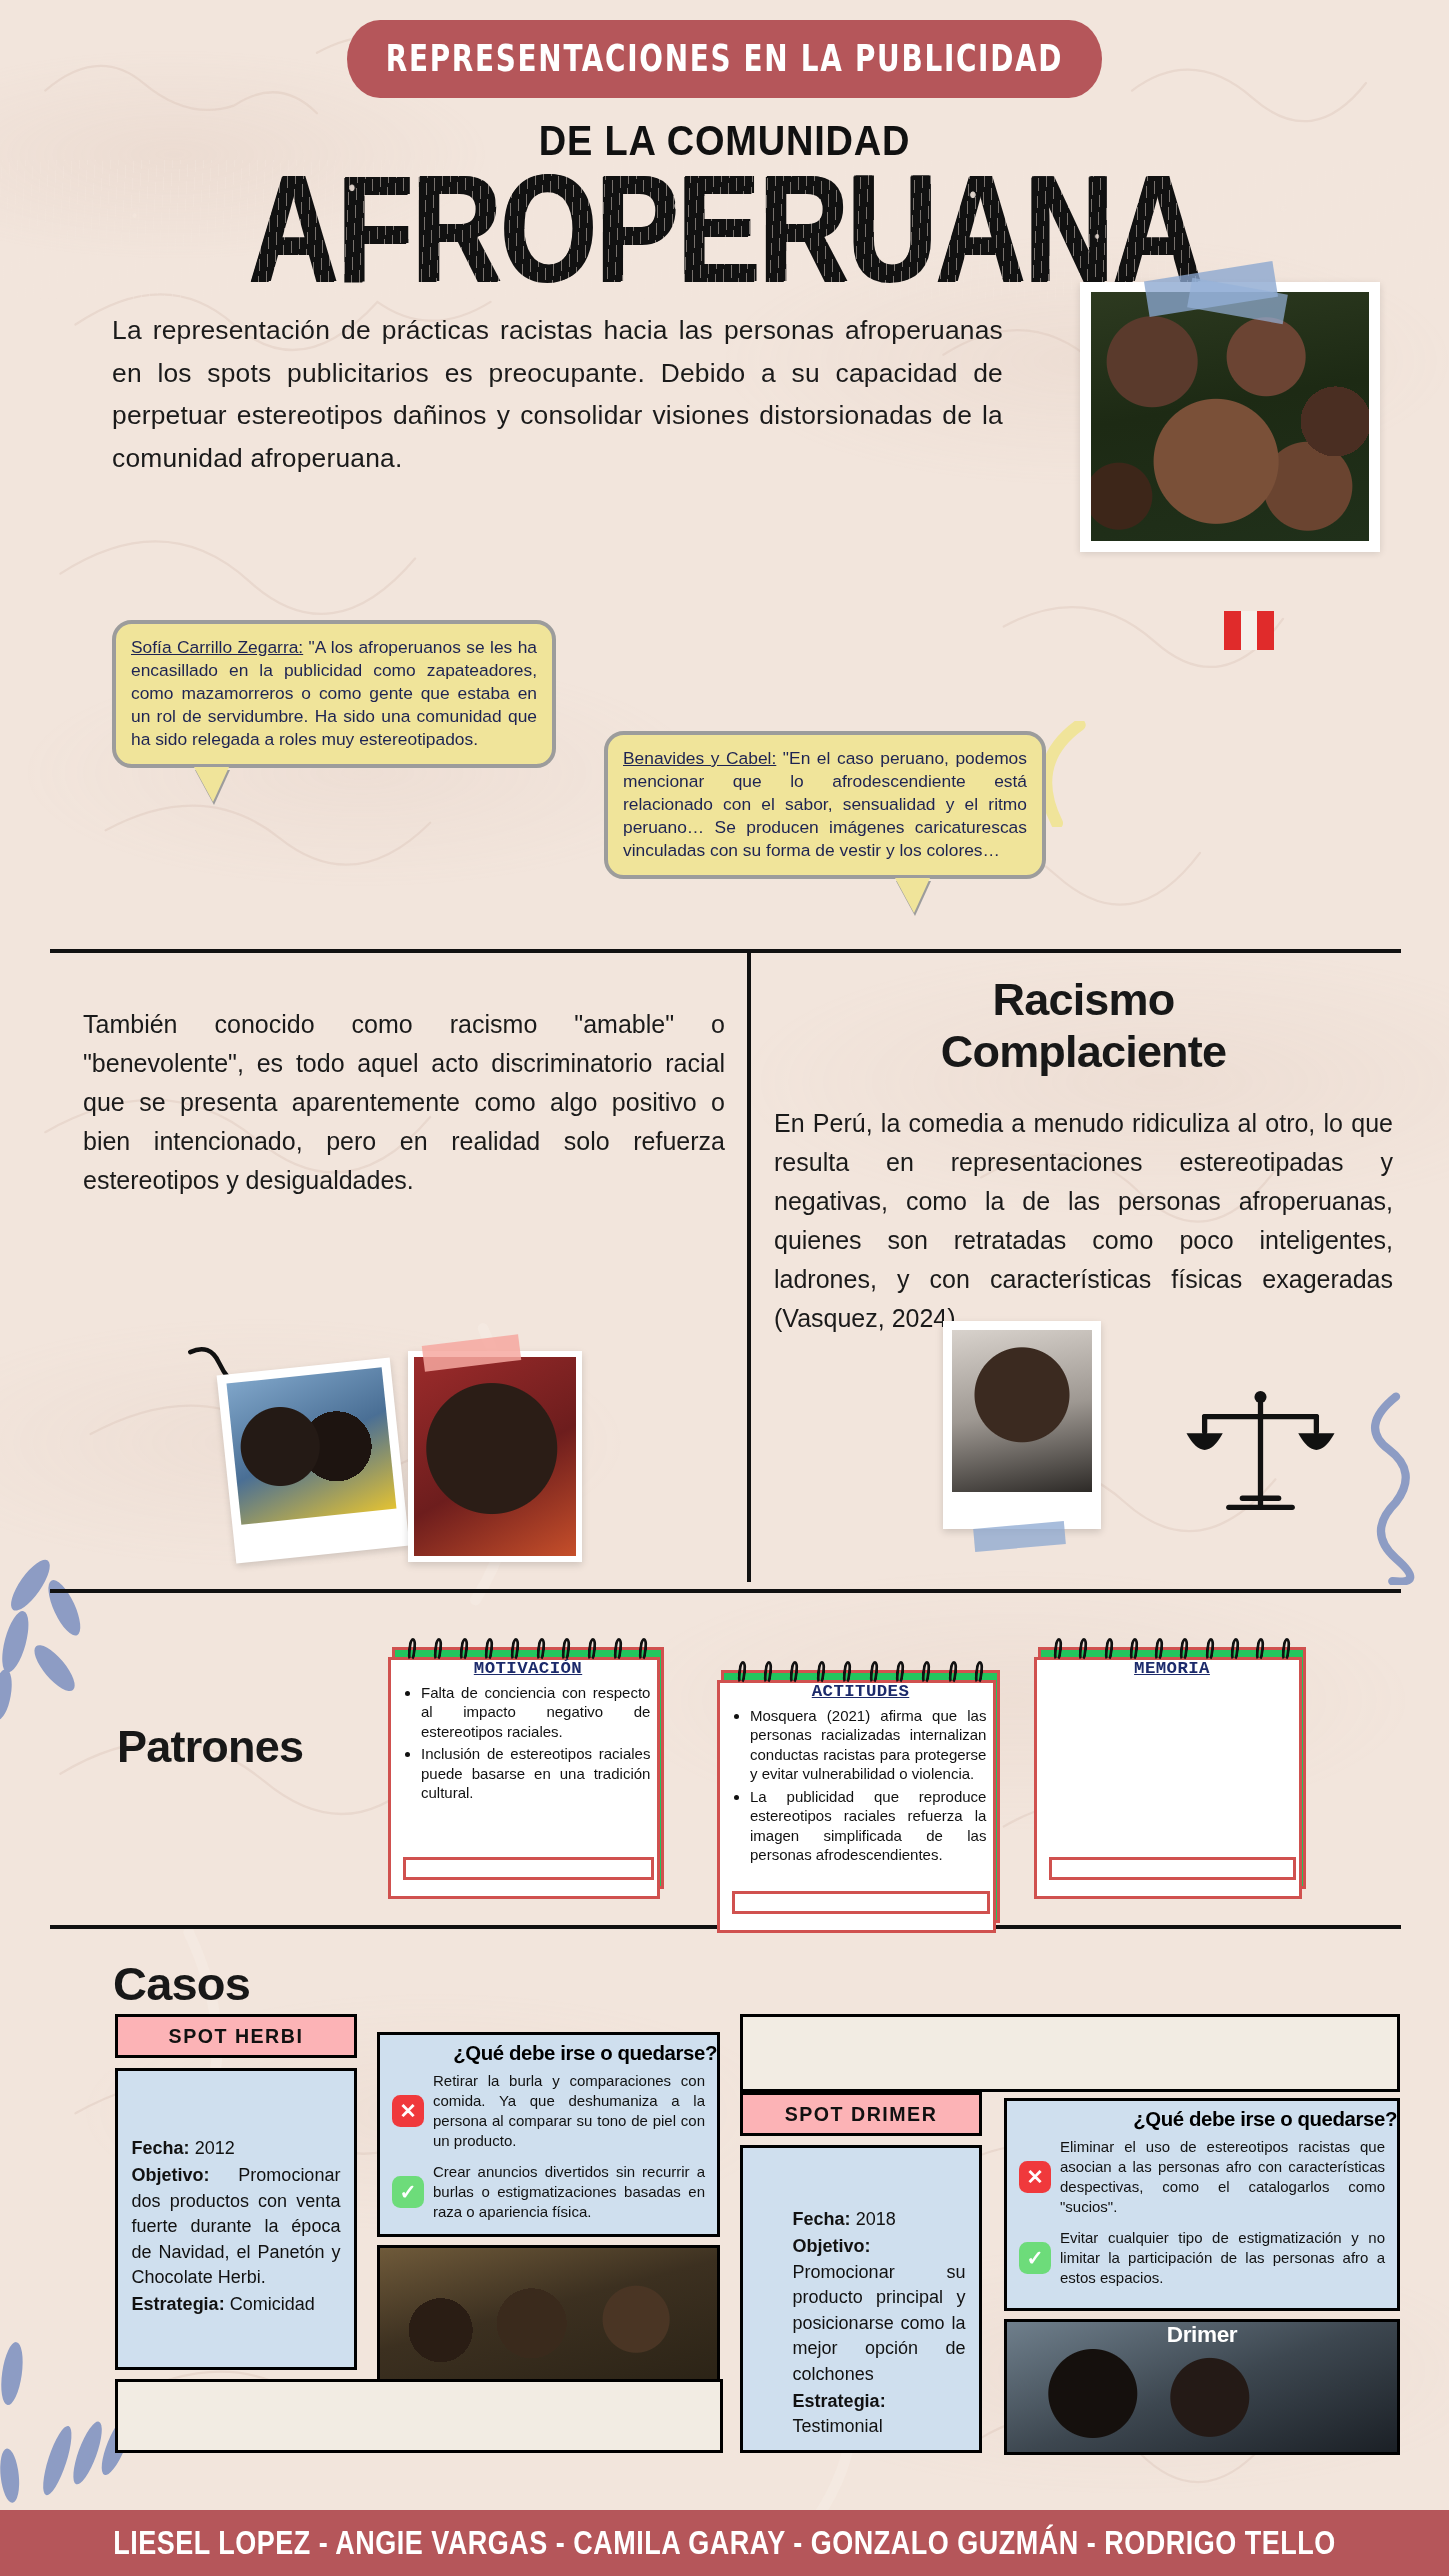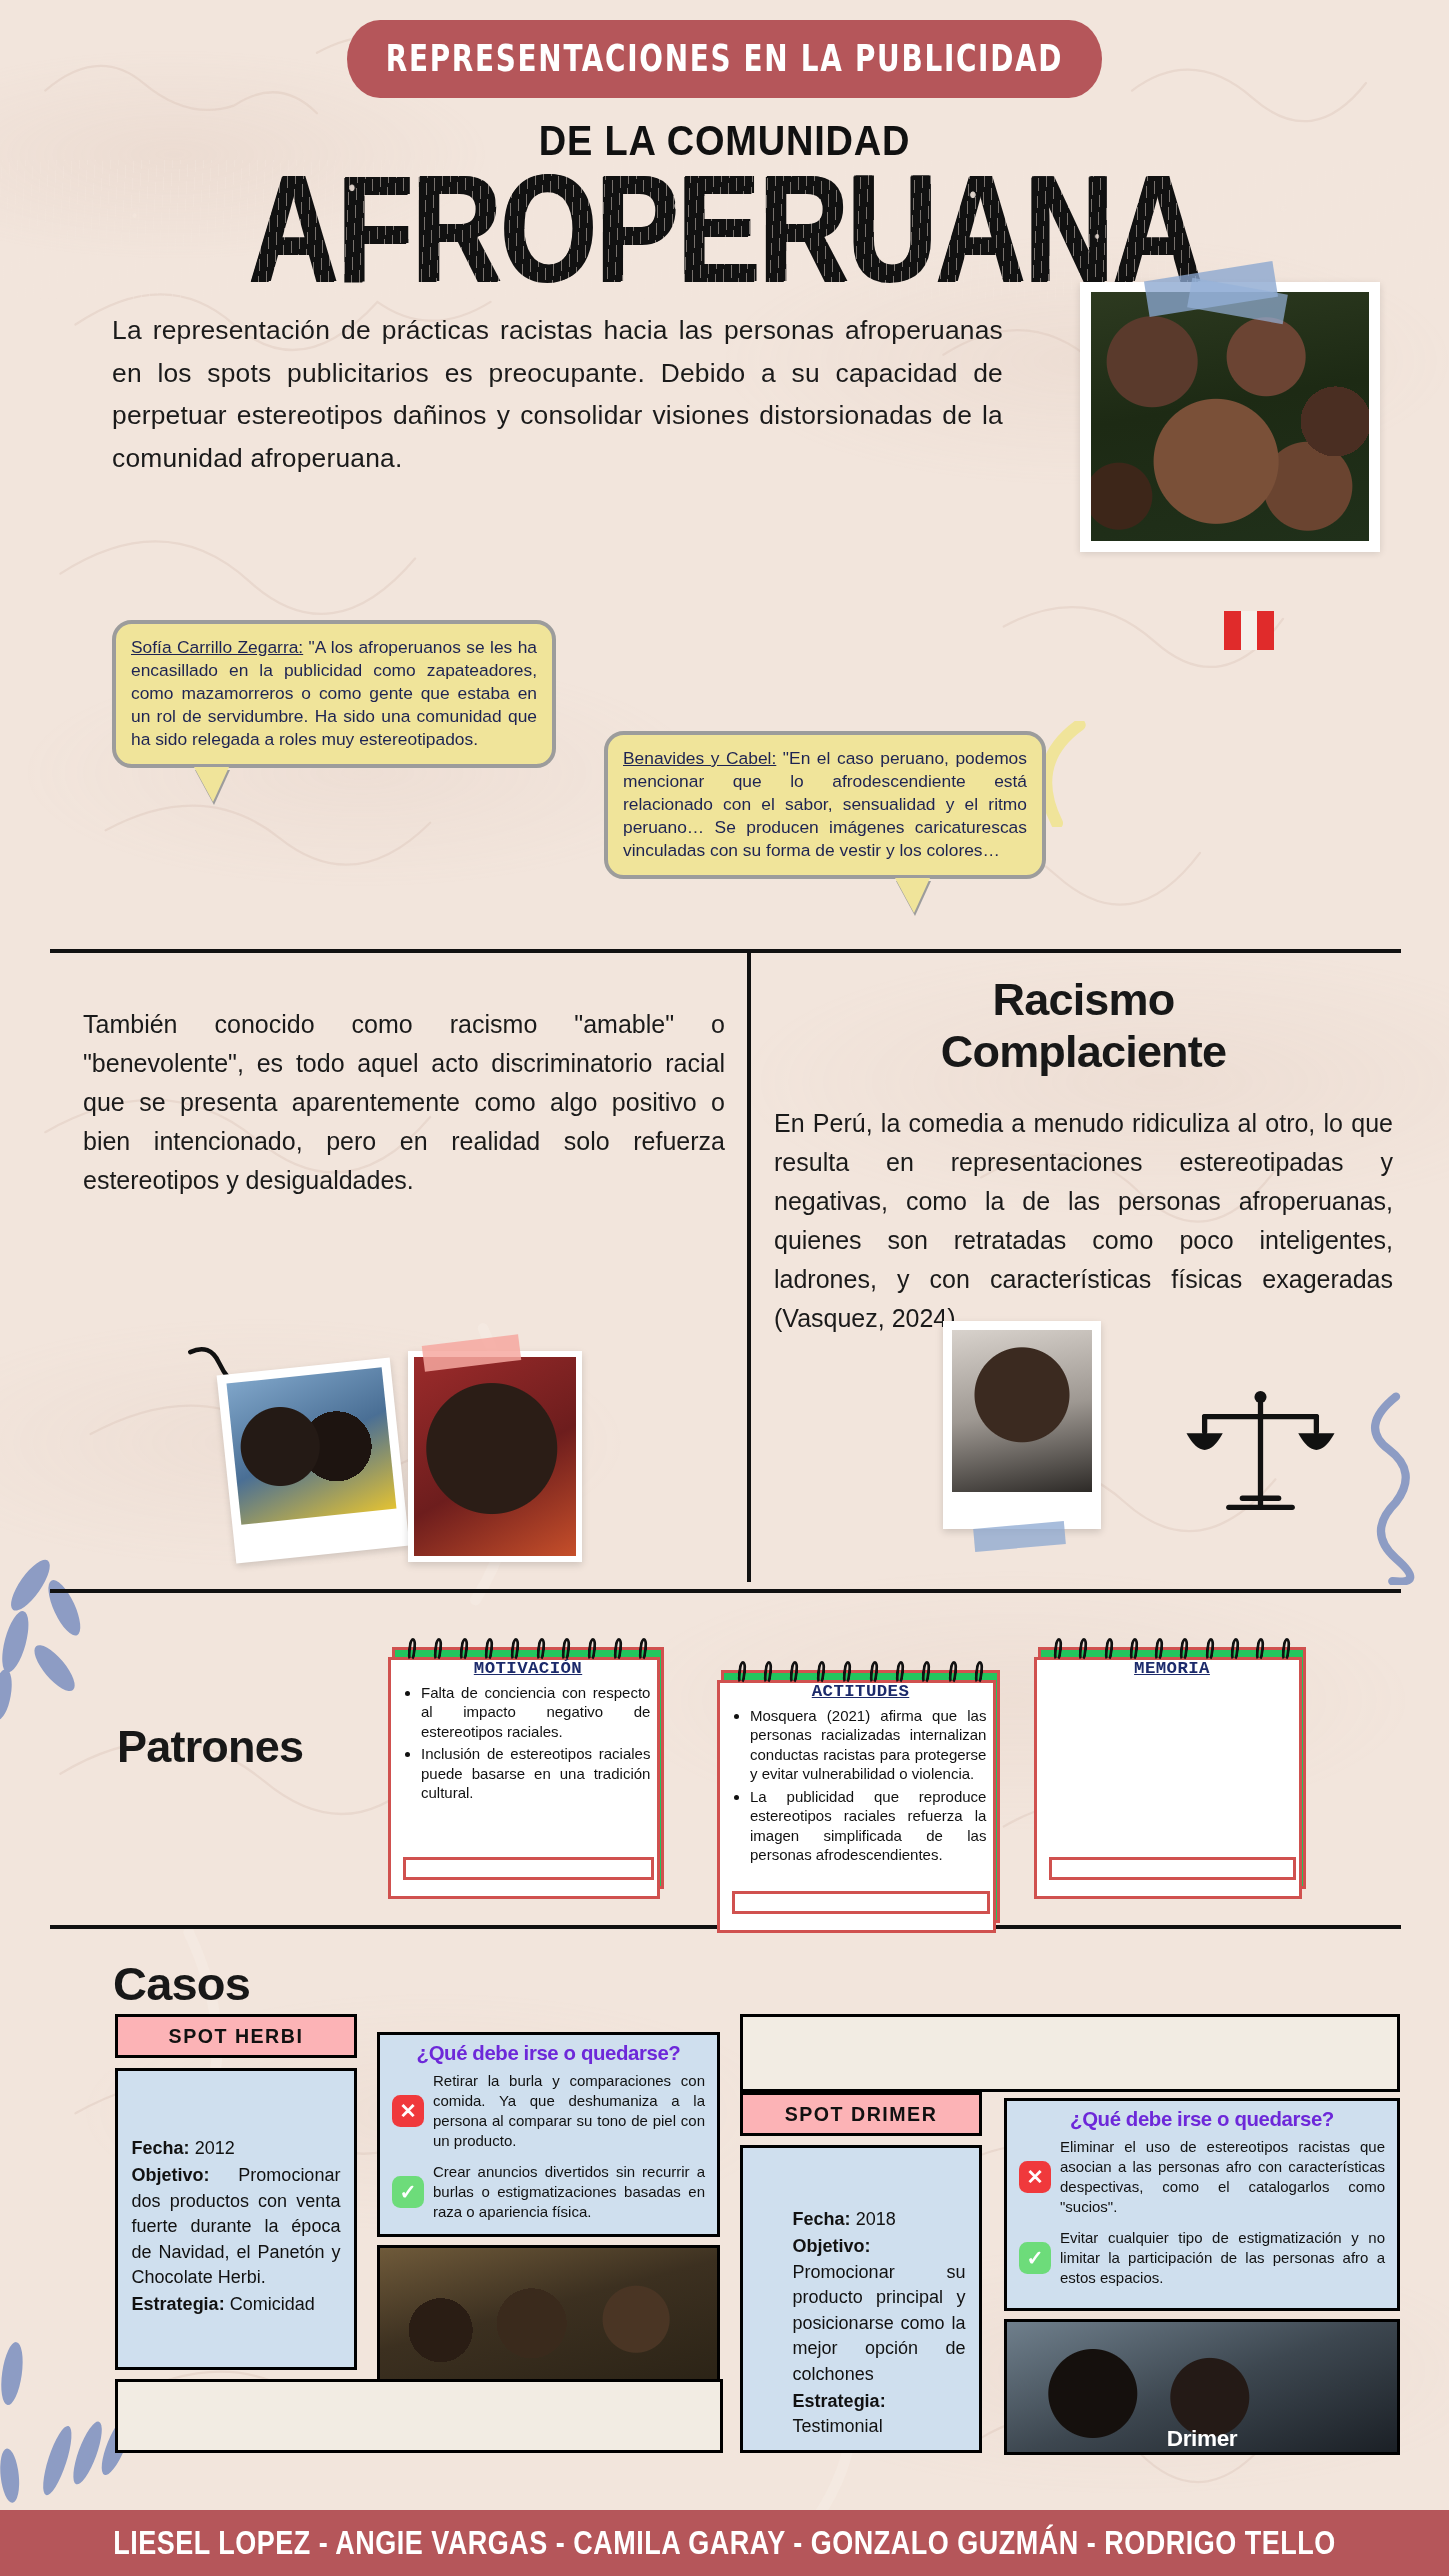--- a/index.html
+++ b/index.html
@@ -259,24 +259,24 @@
   }
   .card-blue {
     background: #cfdfee; border: 3px solid #000;
   }
   .card-blue .inner {
     padding: 12px 13.6px;
     font-family: "Liberation Sans Narrow", "Liberation Sans", sans-serif;
     font-size: 18px; line-height: 1.42; color: #111; text-align: justify;
   }
   .qa-title {
-    text-align: center;
+    text-align: right;
     font-family: "Liberation Sans", sans-serif;
     font-weight: bold;
-    font-size: 20.4px; color: #6d28d9;
+    font-size: 20.4px; color: #000000;
     padding: 6.8px 0 3px;
     letter-spacing: -0.4px;
   }
   .qa-row { display: flex; gap: 9px; padding: 3px 12px 7.5px; align-items: center; }
   .qa-row p {
     font-family: "Liberation Sans Narrow", "Liberation Sans", sans-serif;
     font-size: 15px; line-height: 1.34; color: #111; text-align: justify; flex: 1;
   }
   .mark {
     width: 32px; height: 32px; border-radius: 8.3px;
@@ -572,20 +572,20 @@
   <div class="qa-row">
     <div class="mark v">✓</div>
     <p>Evitar cualquier tipo de estigmatización y no limitar la participación de las personas afro a estos espacios.</p>
   </div>
 </div>
 
 <div class="thumb" style="position:absolute; left:1004px; top:2319px; width:396px; height:136px; z-index:4; background:
   radial-gradient(circle at 22% 55%, #15100d 0 44px, transparent 45px),
   radial-gradient(circle at 52% 58%, #241a16 0 39px, transparent 40px),
   linear-gradient(160deg,#6f7f8c 0%,#3d4750 50%,#1b2026 100%);
-  display:flex; align-items:flex-end; justify-content:center;">
+  display:flex; align-items:flex-start; justify-content:center;">
   <span style="color:#fff; font-family:'Liberation Sans',sans-serif; font-weight:bold; font-size:22.6px; letter-spacing:-0.4px;">Drimer</span>
 </div>
 
 <div class="footer">
   <span>LIESEL LOPEZ - ANGIE VARGAS - CAMILA GARAY - GONZALO GUZMÁN - RODRIGO TELLO</span>
 </div>
 
 
 </body></html>

